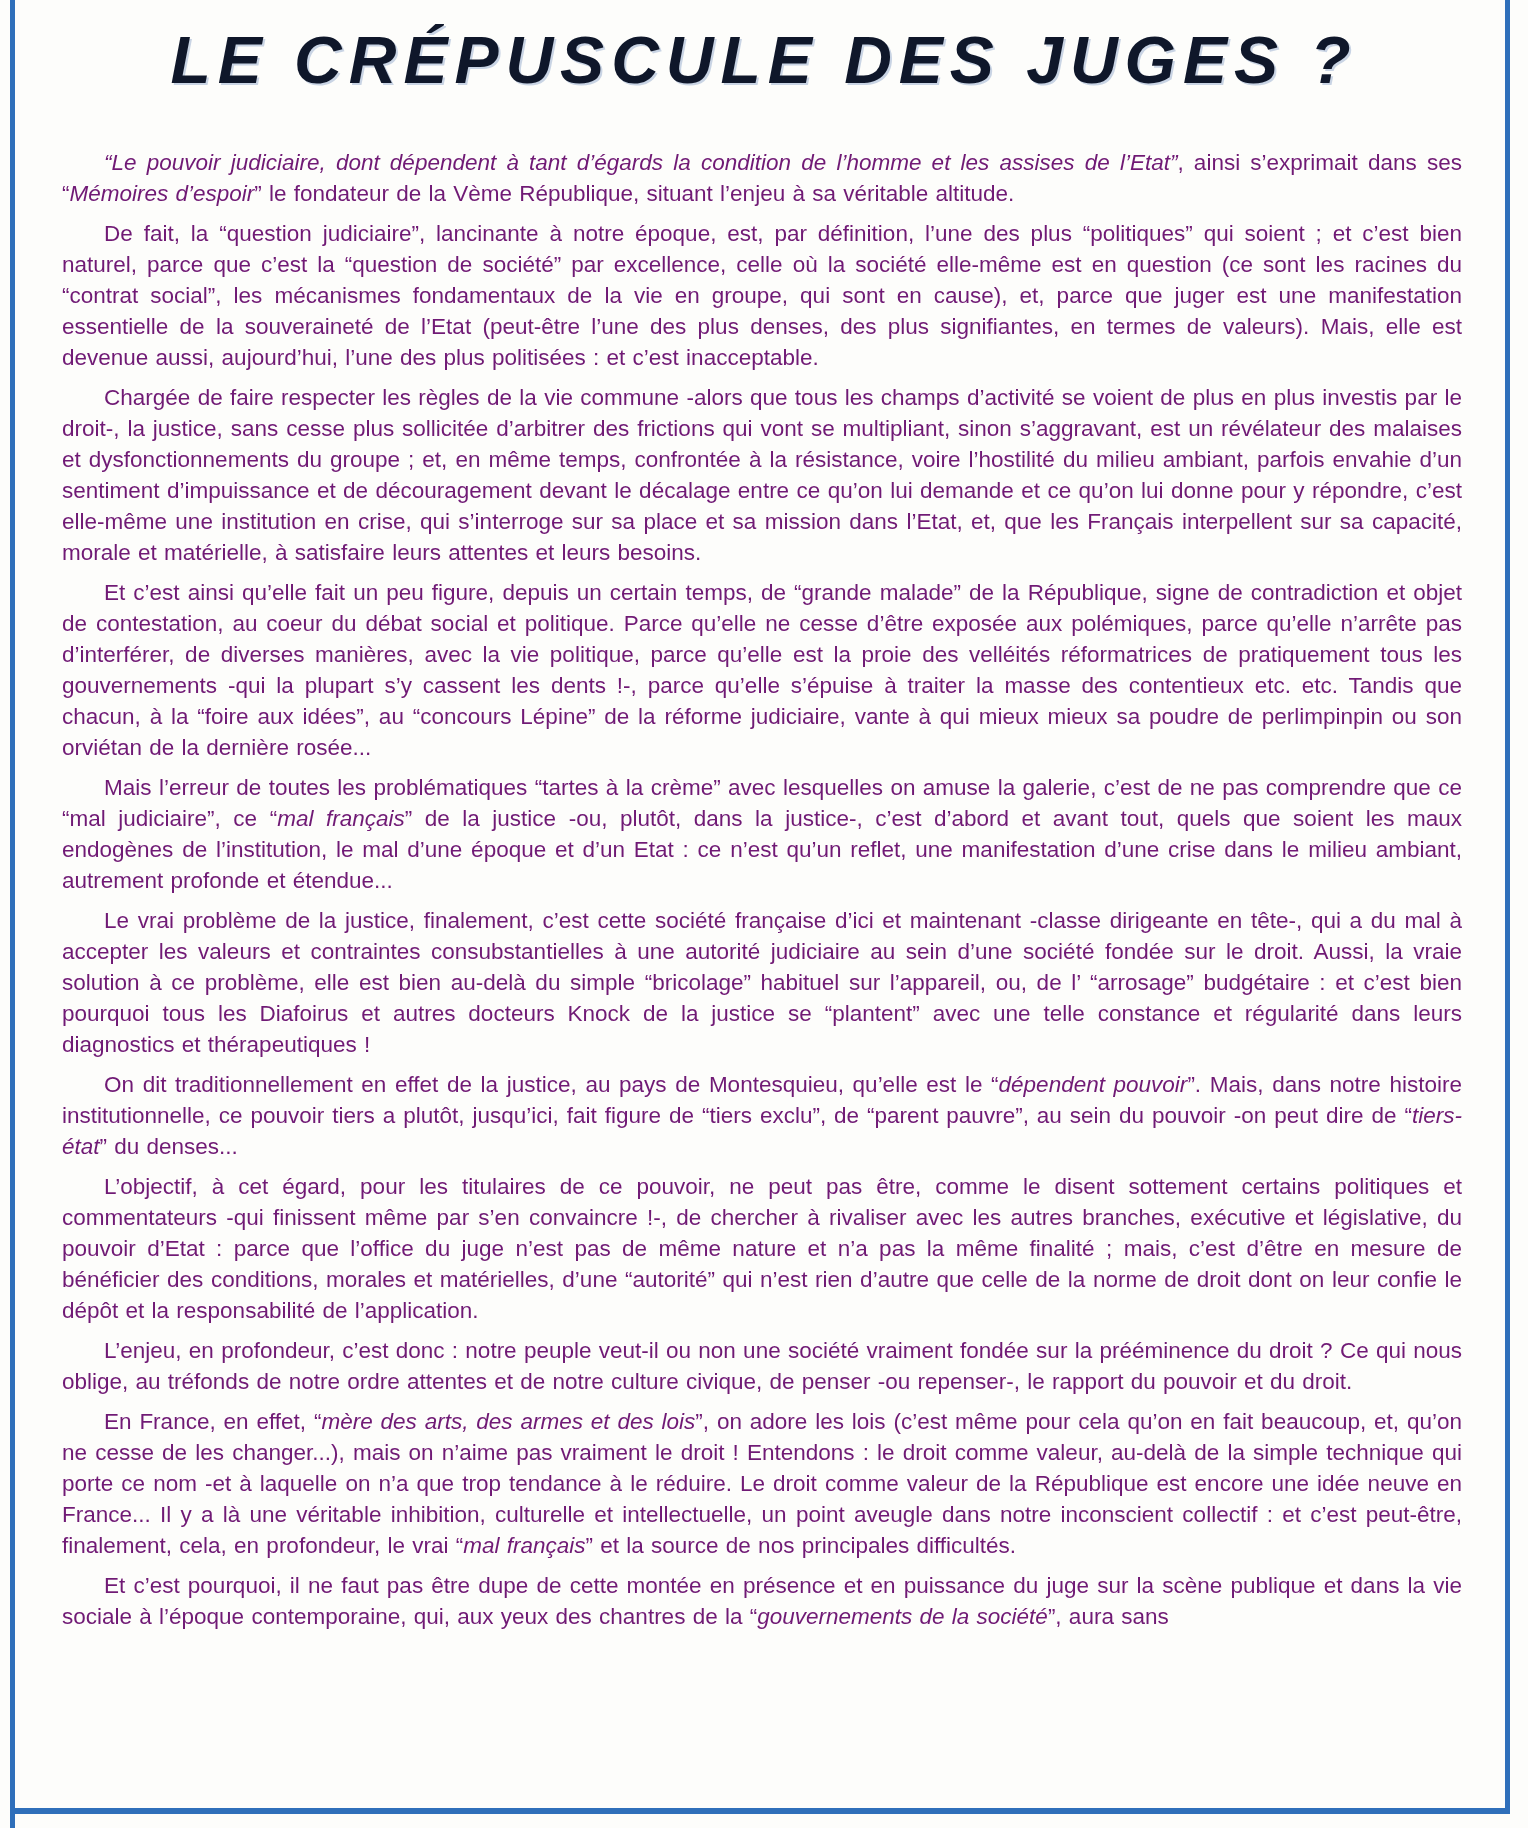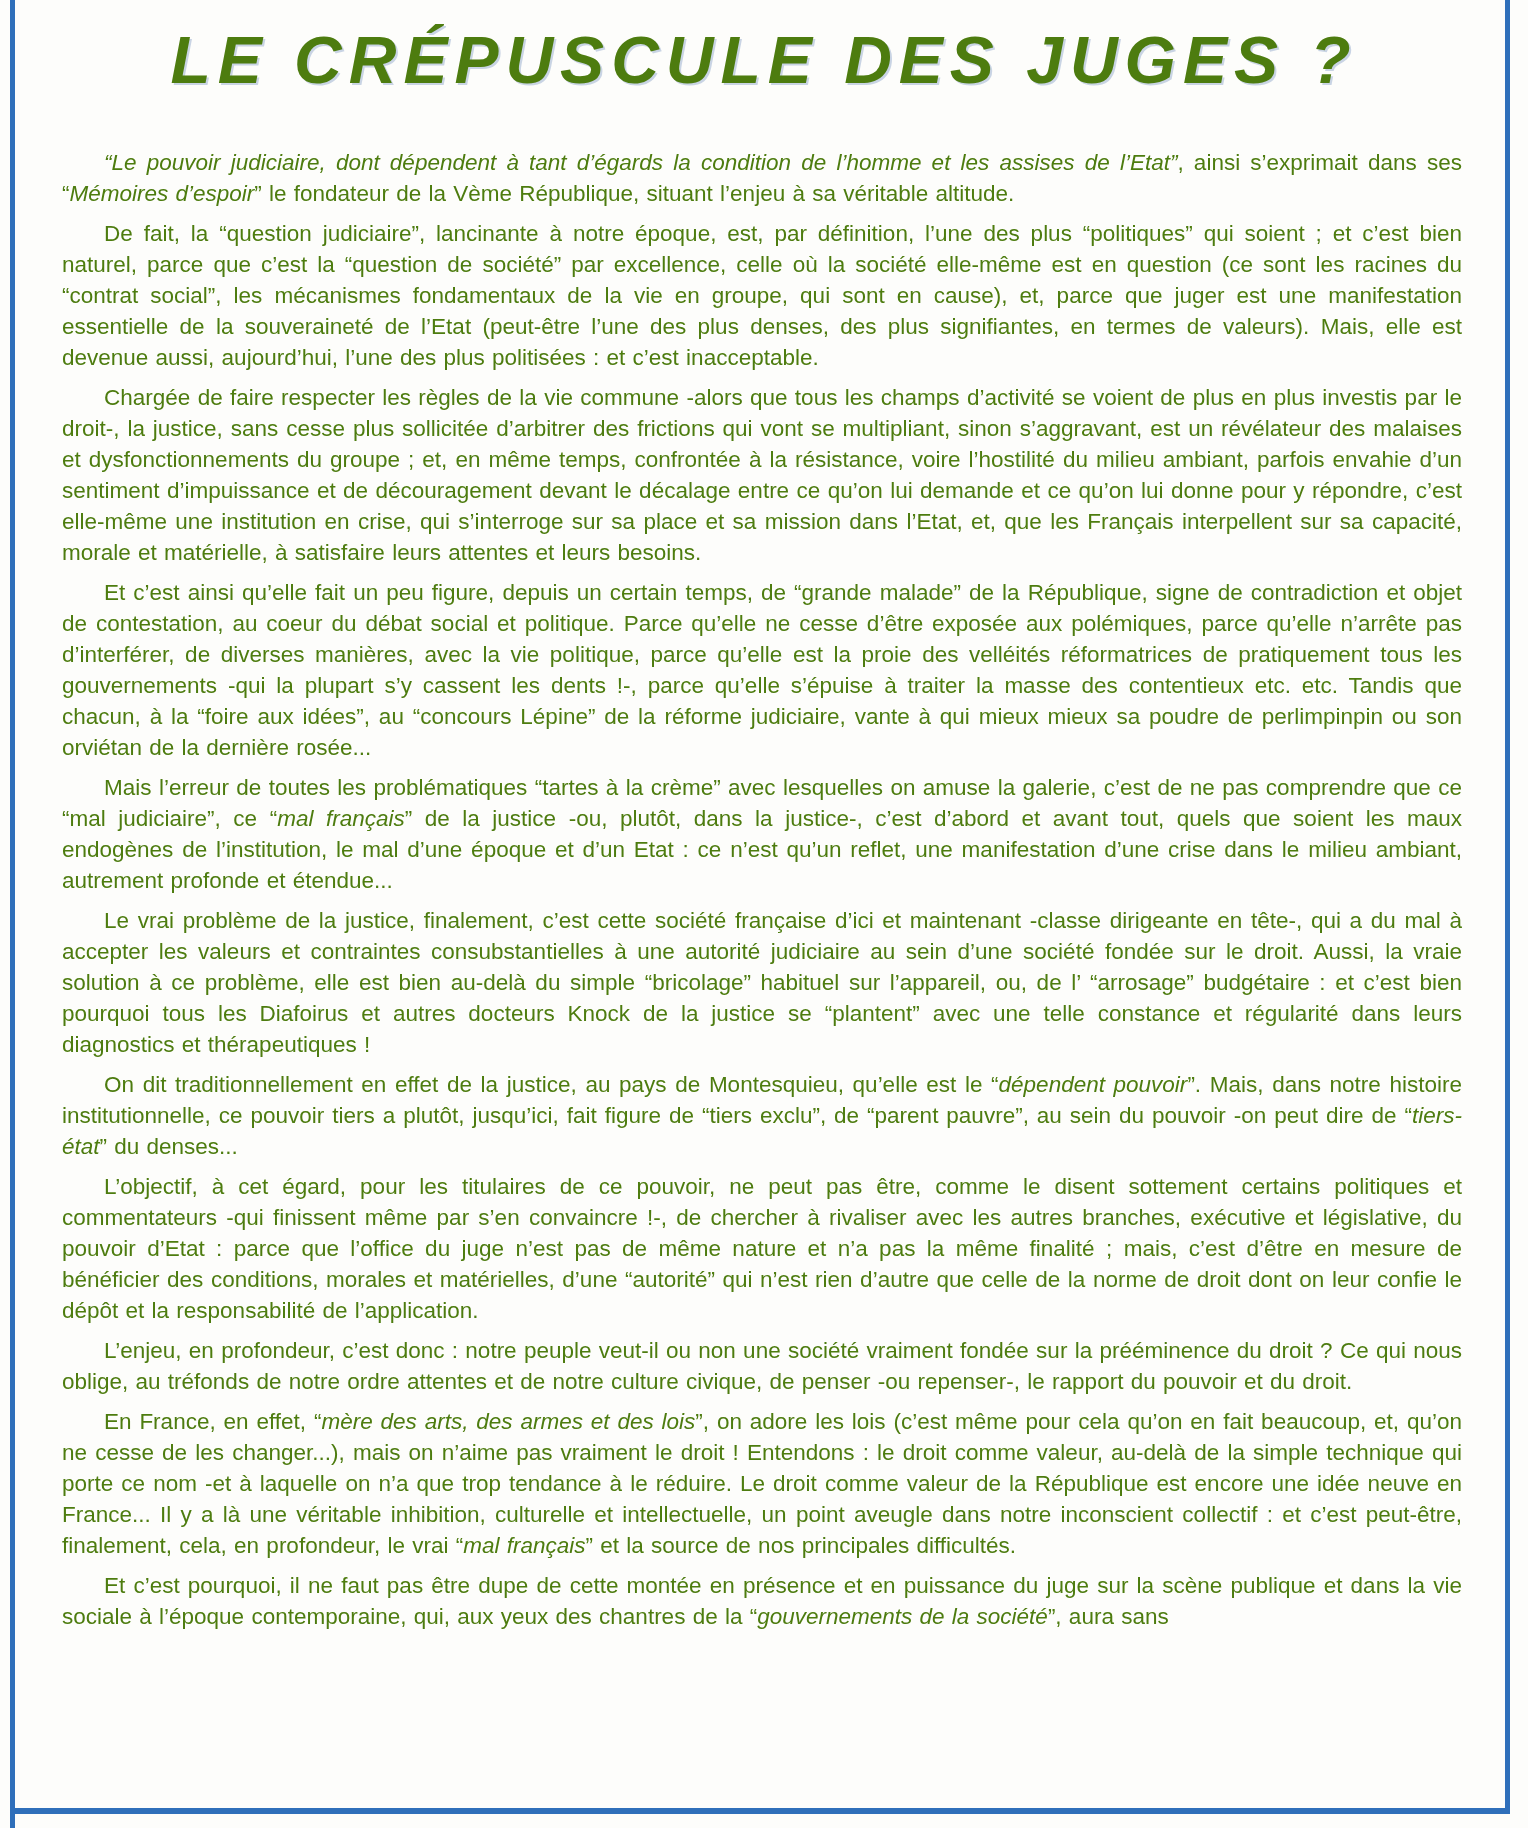--- a/index.html
+++ b/index.html
@@ -45,36 +45,36 @@
   .article-body {
     margin: 52px 58px 0 62px;
     width: 1400px;
   }
   .article-body p {
     margin: 0 0 9px 0;
     font-size: 22.5px;
     line-height: 31px;
     text-align: justify;
     text-indent: 42px;
-    color: #4d7c0f;
+    color: #701a75;
     word-spacing: 1px;
   }
   .article-body p em {
     font-style: italic;
   }
 </style>
 </head>
 <body>
 
 <div class="page">
   <div class="border-left" style="background: rgb(47, 111, 186);"></div>
   <div class="border-right" style="background: rgb(47, 111, 186);"></div>
   <div class="border-bottom" style="background: rgb(47, 111, 186);"></div>
 
-  <h1 class="doc-title" style="color: #4d7c0f;">LE CRÉPUSCULE DES JUGES ?</h1>
+  <h1 class="doc-title" style="color: #0f172a;">LE CRÉPUSCULE DES JUGES ?</h1>
 
   <div class="article-body">
       <p><em>“Le pouvoir judiciaire, dont dépendent à tant d’égards la condition de l’homme et les assises de l’Etat”</em><span>, ainsi s’exprimait dans ses “</span><em>Mémoires d’espoir</em><span>” le fondateur de la Vème République, situant l’enjeu à sa véritable altitude.</span></p>
       <p><span>De fait, la “question judiciaire”, lancinante à notre époque, est, par définition, l’une des plus “politiques” qui soient ; et c’est bien naturel, parce que c’est la “question de société” par excellence, celle où la société elle-même est en question (ce sont les racines du “contrat social”, les mécanismes fondamentaux de la vie en groupe, qui sont en cause), et, parce que juger est une manifestation essentielle de la souveraineté de l’Etat (peut-être l’une des plus denses, des plus signifiantes, en termes de valeurs). Mais, elle est devenue aussi, aujourd’hui, l’une des plus politisées : et c’est inacceptable.</span></p>
       <p><span>Chargée de faire respecter les règles de la vie commune -alors que tous les champs d’activité se voient de plus en plus investis par le droit-, la justice, sans cesse plus sollicitée d’arbitrer des frictions qui vont se multipliant, sinon s’aggravant,  est un révélateur des malaises et dysfonctionnements du groupe ; et, en même temps, confrontée à la résistance, voire l’hostilité du milieu ambiant, parfois envahie d’un sentiment d’impuissance et de découragement devant le décalage entre ce qu’on lui demande et ce qu’on lui donne pour y répondre, c’est elle-même une institution en crise, qui s’interroge sur sa place et sa mission dans l’Etat, et, que les Français interpellent sur sa capacité, morale et matérielle, à satisfaire leurs attentes et leurs besoins.</span></p>
       <p><span>Et c’est ainsi qu’elle fait un peu figure, depuis un certain temps, de “grande malade” de la République, signe de contradiction et objet de contestation, au coeur du débat social et politique. Parce qu’elle ne cesse d’être exposée aux polémiques, parce qu’elle n’arrête pas d’interférer, de diverses manières, avec la vie politique, parce qu’elle est la proie des velléités réformatrices de pratiquement tous les gouvernements -qui la plupart s’y cassent les dents !-, parce qu’elle s’épuise à traiter la masse des contentieux  etc. etc. Tandis que chacun, à la “foire aux idées”, au “concours Lépine” de la réforme judiciaire, vante à qui mieux mieux sa poudre de perlimpinpin ou son orviétan de la dernière rosée...</span></p>
       <p><span>Mais l’erreur de toutes les problématiques “tartes à la crème” avec lesquelles on amuse la galerie, c’est de ne pas comprendre que ce “mal judiciaire”, ce “</span><em>mal français</em><span>” de la justice -ou, plutôt, dans la justice-, c’est d’abord et avant tout, quels que soient les maux endogènes de l’institution, le mal d’une époque et d’un Etat : ce n’est qu’un reflet, une manifestation d’une crise dans le milieu ambiant, autrement profonde et étendue...</span></p>
       <p><span>Le vrai problème de la justice, finalement, c’est cette société française d’ici et maintenant -classe dirigeante en tête-, qui a du mal à accepter les valeurs et contraintes consubstantielles à une autorité judiciaire au sein d’une société fondée sur le  droit. Aussi, la vraie solution à ce problème, elle est bien au-delà du simple “bricolage” habituel sur l’appareil, ou, de l’ “arrosage” budgétaire  : et c’est bien pourquoi tous les Diafoirus et autres docteurs Knock de la justice se “plantent” avec une telle constance et régularité dans leurs diagnostics et thérapeutiques !</span></p>
       <p><span>On dit traditionnellement en effet de la justice, au pays de Montesquieu, qu’elle est le “</span><em>dépendent pouvoir</em><span>”. Mais, dans notre histoire institutionnelle, ce pouvoir tiers a plutôt, jusqu’ici, fait figure de “tiers exclu”, de “parent pauvre”, au sein du pouvoir -on peut dire de “</span><em>tiers-état</em><span>” du denses...</span></p>
       <p><span>L’objectif, à cet égard, pour les titulaires de ce pouvoir, ne peut pas être, comme le disent sottement certains politiques et commentateurs -qui finissent même par s’en convaincre !-, de chercher à rivaliser avec les autres branches, exécutive et législative, du pouvoir d’Etat : parce que l’office du juge n’est pas de même nature et n’a pas la même finalité ; mais, c’est d’être en mesure de bénéficier des conditions, morales et matérielles, d’une “autorité” qui n’est rien d’autre que celle de la norme de droit dont on leur confie le dépôt et la responsabilité de l’application.</span></p>

